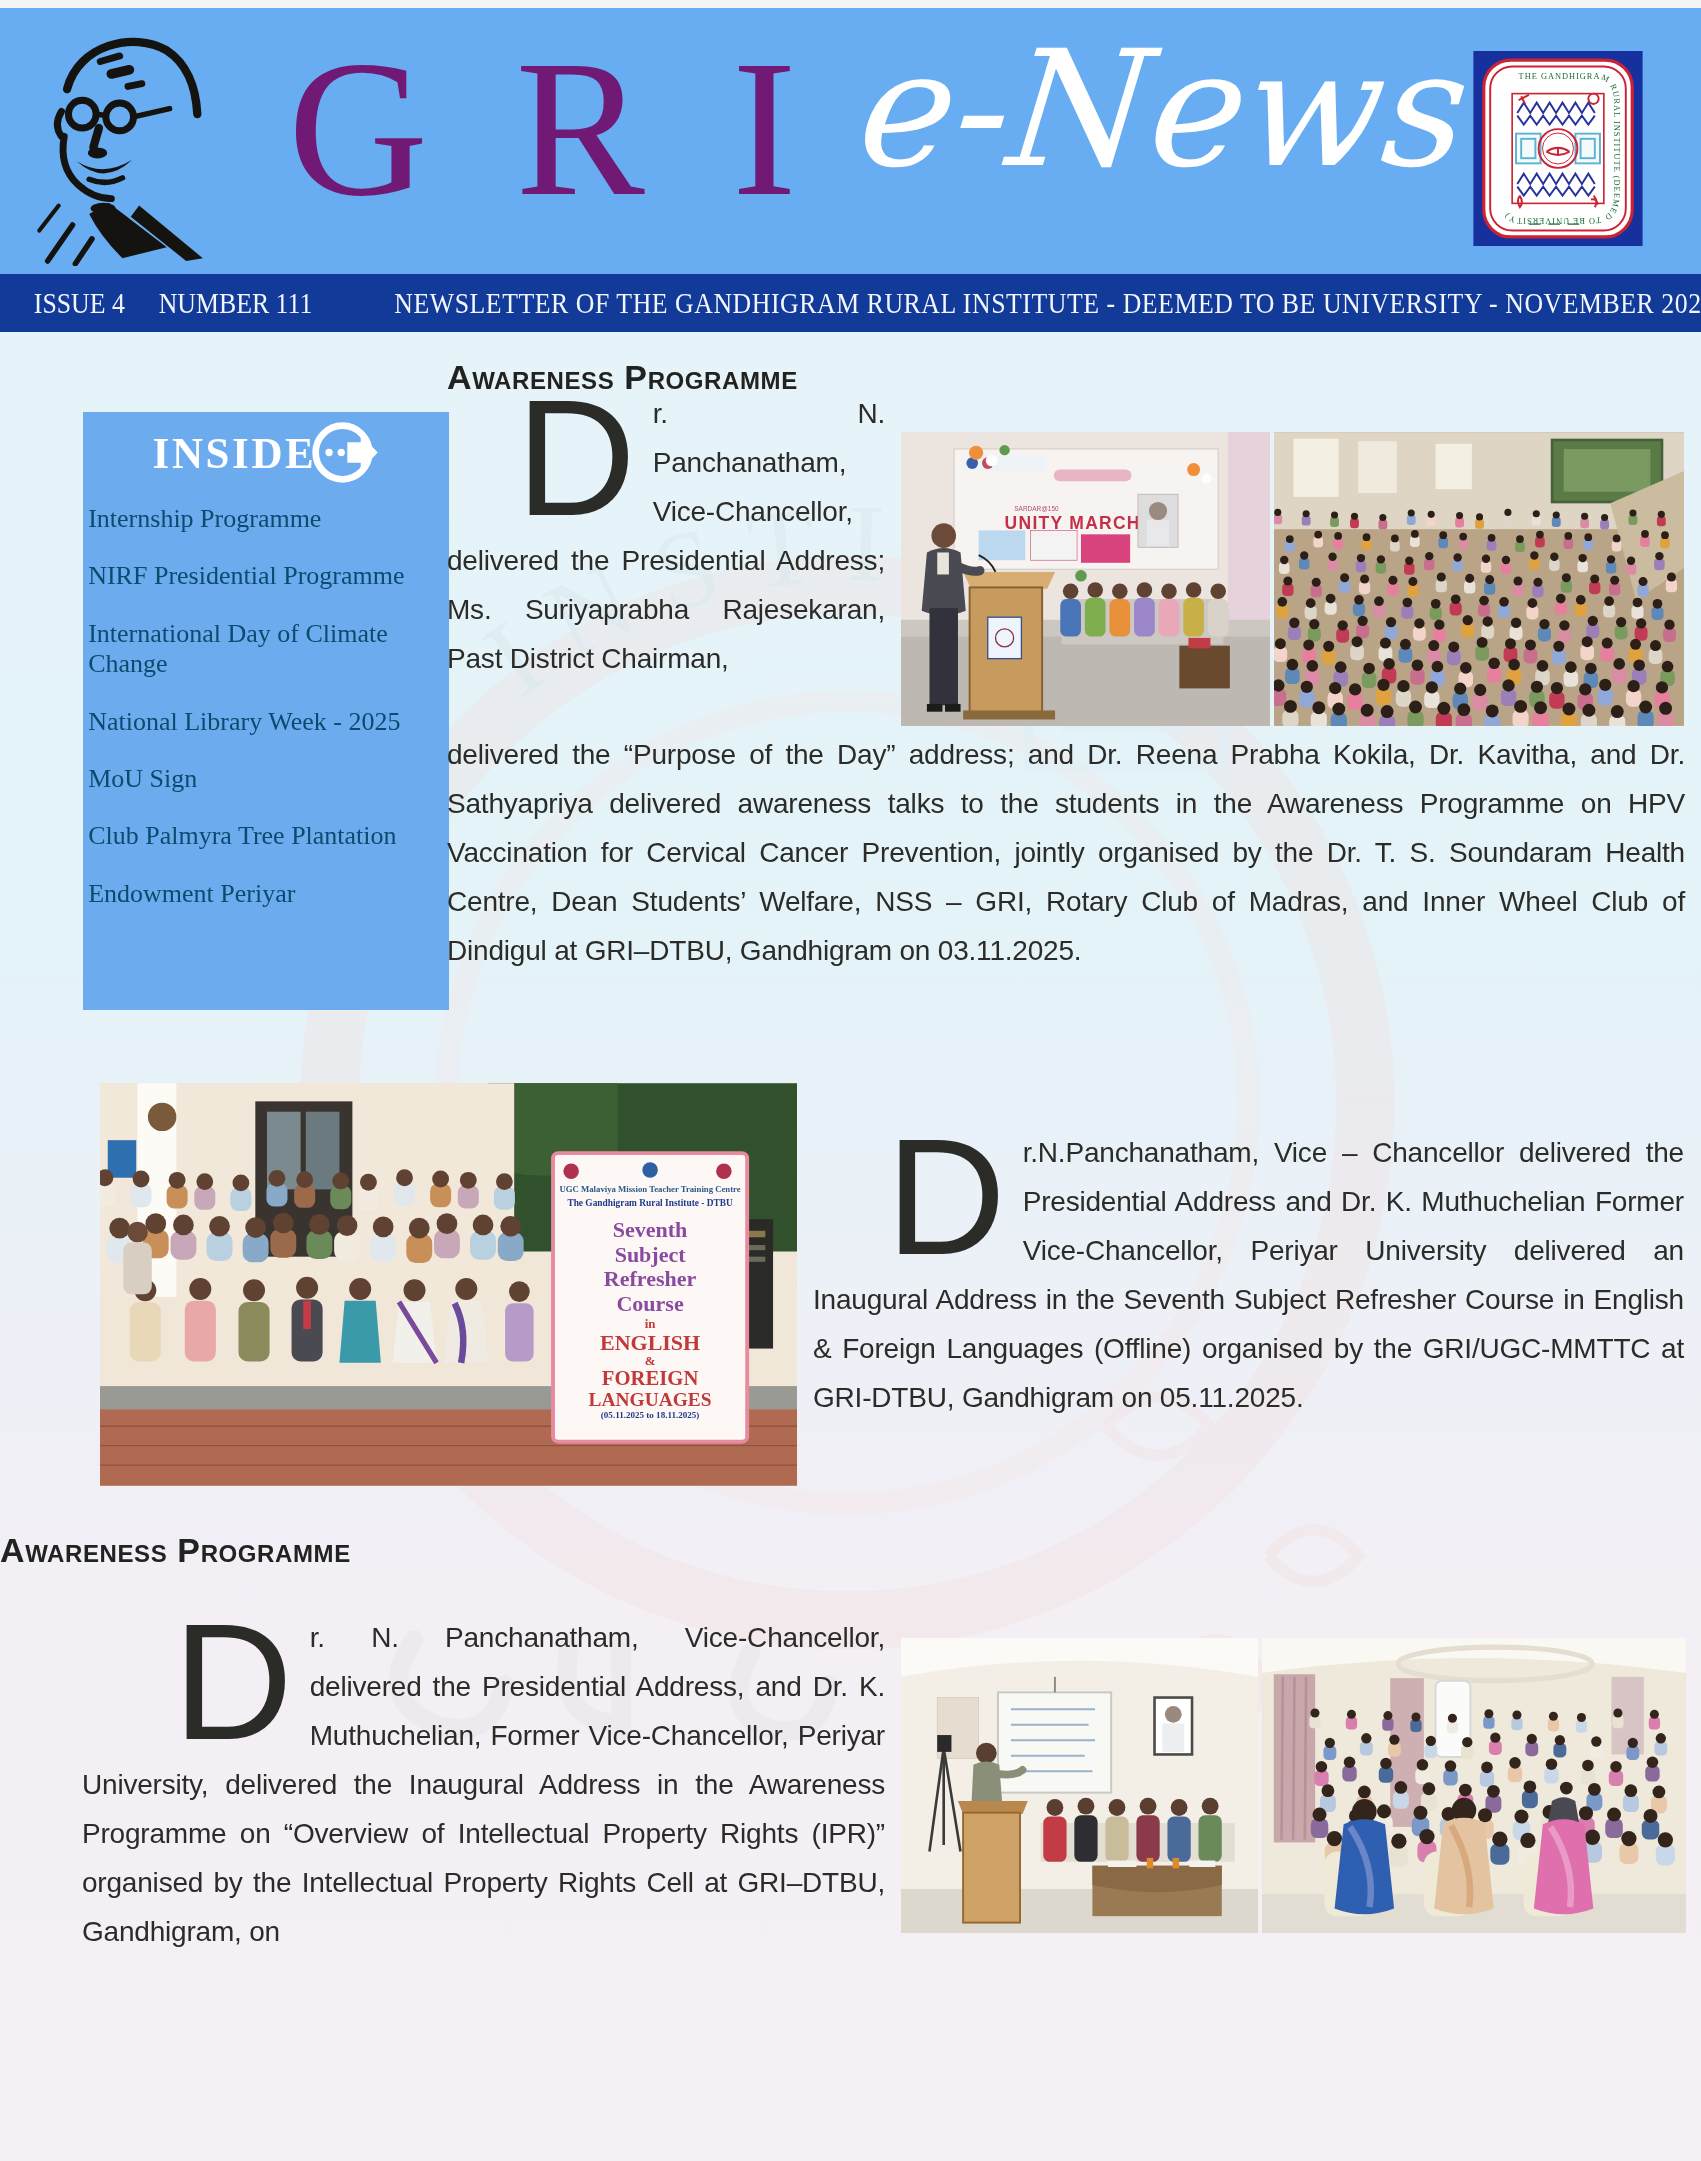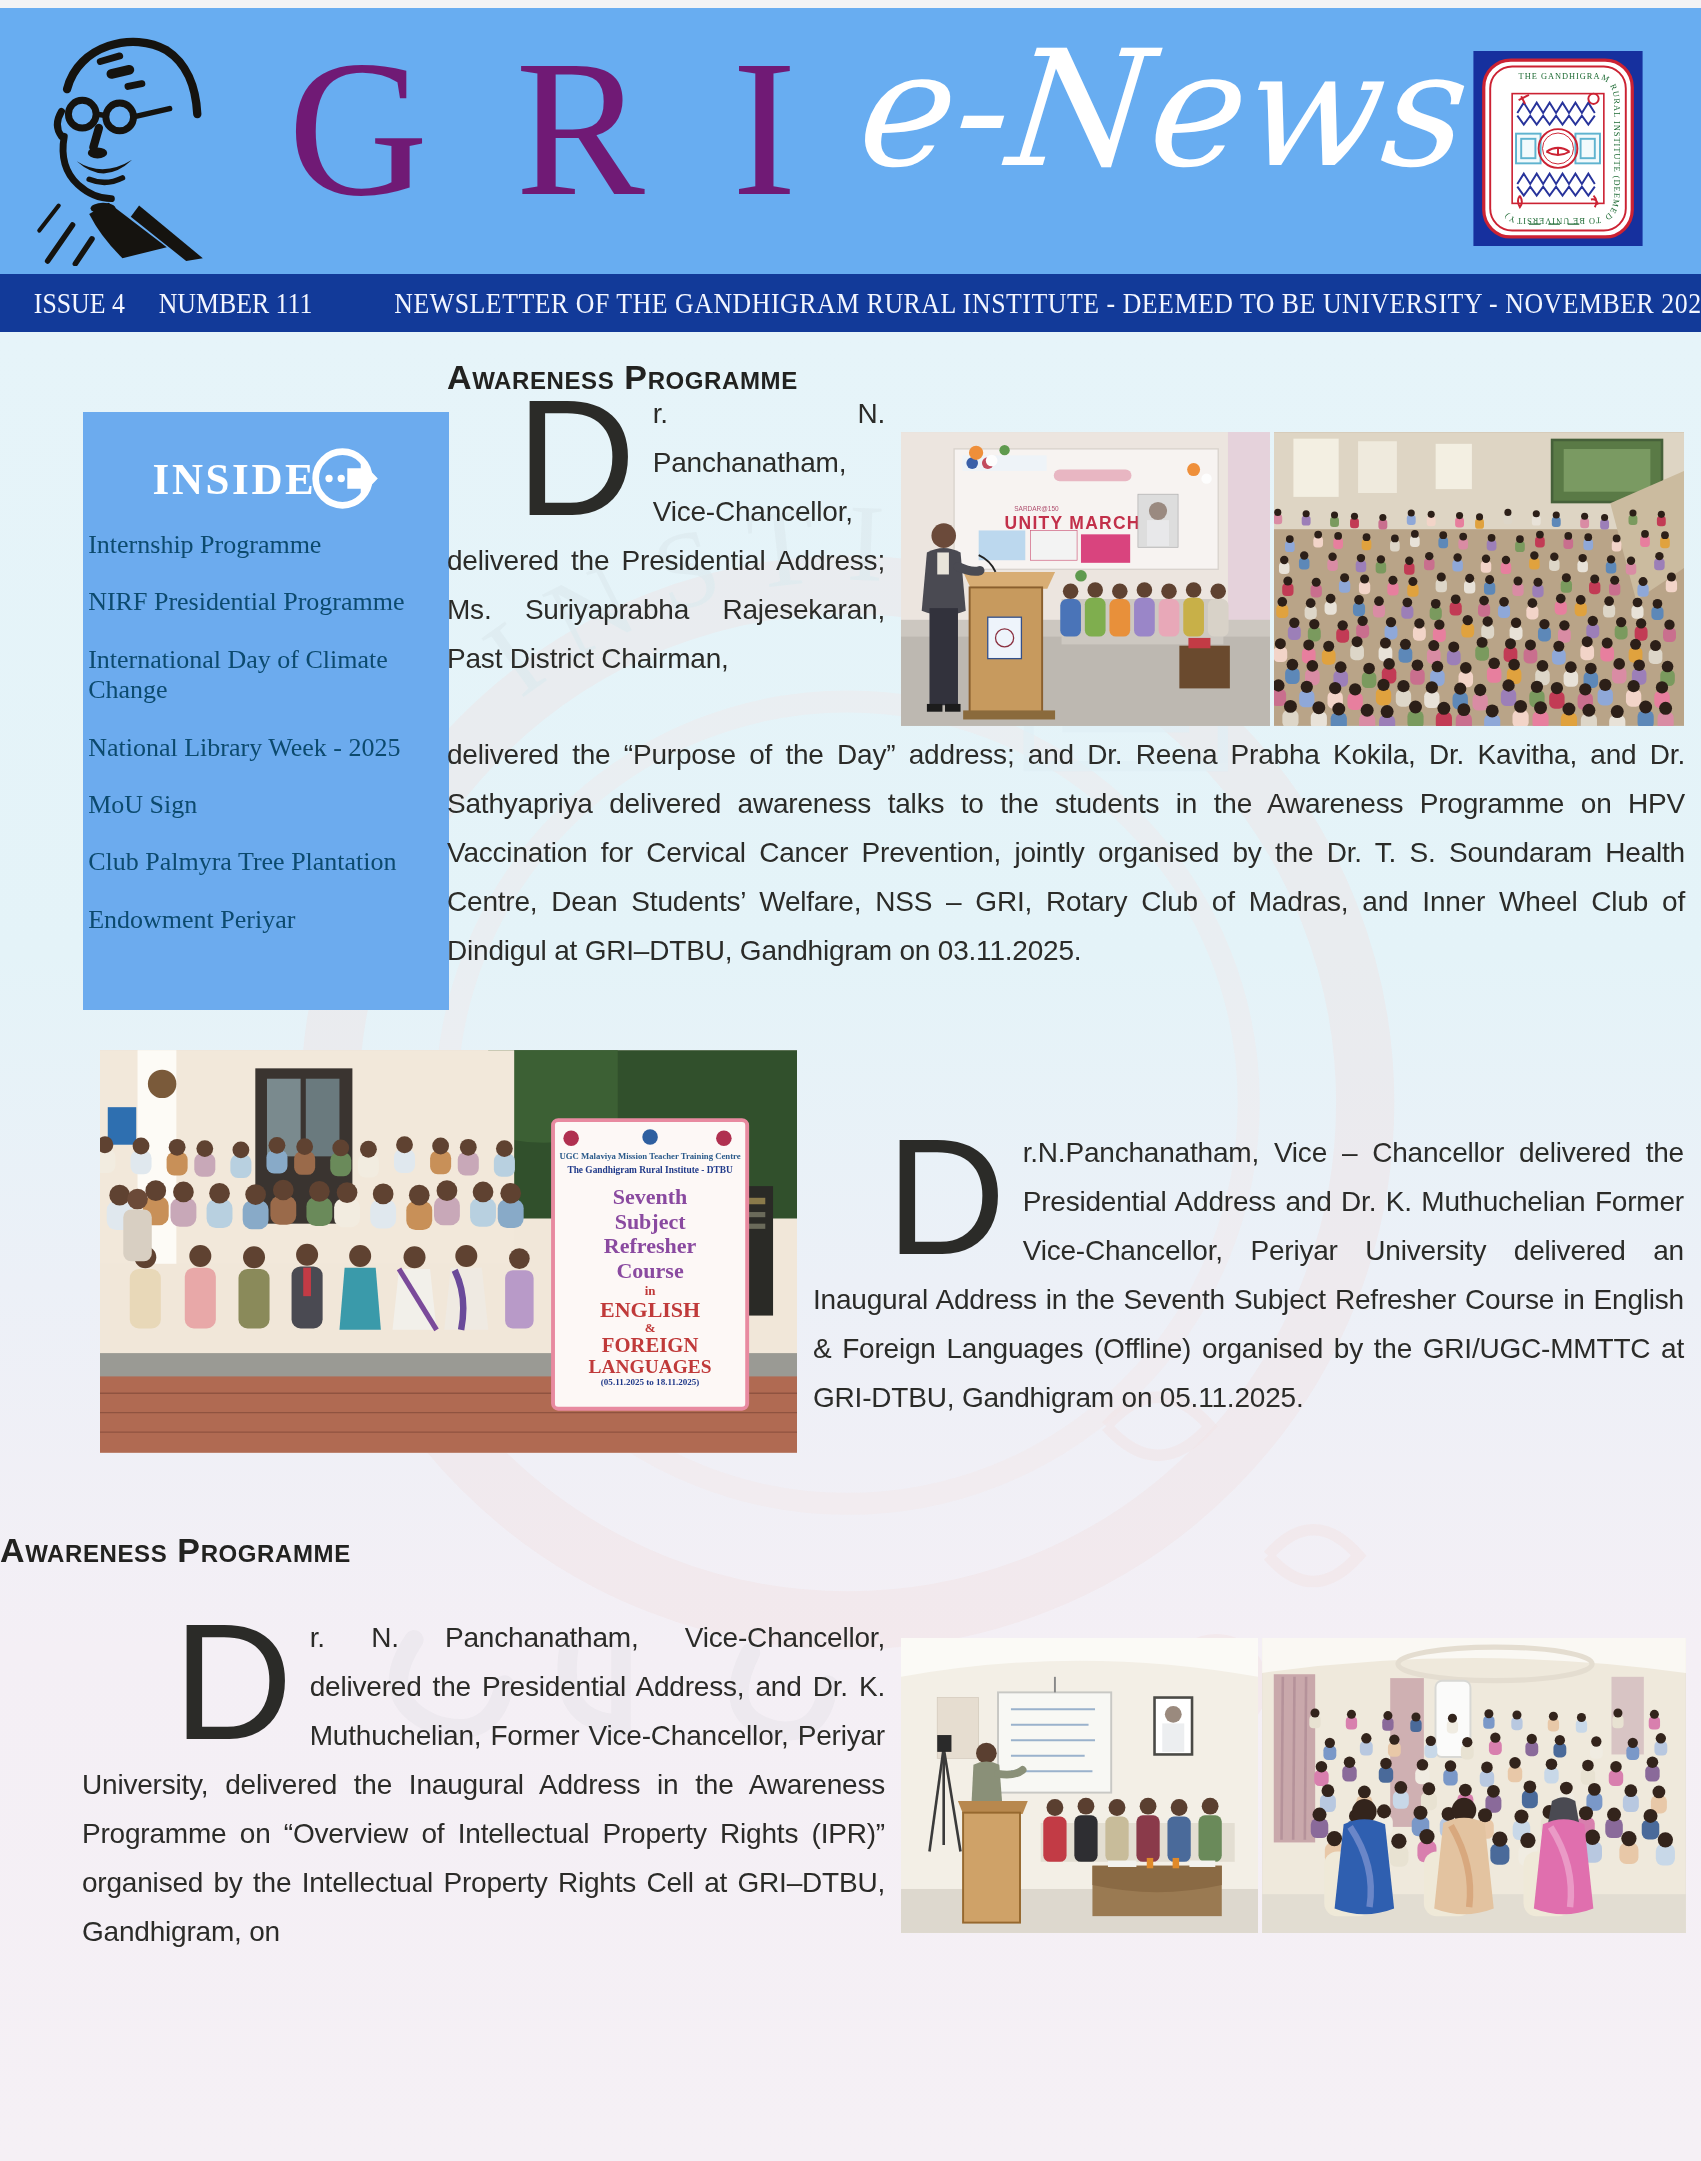--- a/index.html
+++ b/index.html
@@ -21,21 +21,21 @@
                    font-family:"Liberation Serif",serif;font-size:29px;color:#f3f6ff;
                    padding-left:38px;white-space:nowrap;}
   .issue-bar-inner .seg2{margin-left:38px;}
   .issue-bar-inner .seg3{margin-left:92px;letter-spacing:0.6px;}
   
   .content{position:absolute;left:0;top:332px;width:1702px;height:1829px;
            background:linear-gradient(180deg,#e6f4f9 0%,#e4f3f8 34%,#ecf0f7 52%,#f4eff5 72%,#f5f0f5 100%);}
   .watermark{position:absolute;left:168px;top:26px;width:1359px;height:1554px;opacity:.65;pointer-events:none;}
   
   .sidebar{position:absolute;left:83px;top:80px;width:366px;height:598px;background:#6cabee;
-           display:flex;flex-direction:column;align-items:center;padding-top:33px;box-sizing:border-box;}
+           display:flex;flex-direction:column;align-items:center;padding-top:7px;box-sizing:border-box;}
   .inside-row{display:flex;align-items:center;margin-bottom:18px;}
   .inside-word{font-family:"Liberation Serif",serif;font-weight:bold;font-size:43px;color:#ffffff;
                letter-spacing:2.6px;transform:scaleY(1.05);}
   .inside-disc{width:67px;height:67px;margin-left:-3.9px;}
   .sidebar-items{display:flex;flex-direction:column;gap:27px;width:100%;}
   .sidebar-item{font-family:"Liberation Serif",serif;font-size:26px;line-height:1.17;color:#0c4a6e;
                 text-align:left;padding:0 5.2px;}
   
   .section-heading{position:absolute;font-family:"Liberation Sans",sans-serif;font-weight:bold;
                    font-variant:small-caps;font-size:34px;color:#222220;
@@ -51,21 +51,21 @@
   .p0a{left:447px;top:57px;width:438px;}
   .p0b{left:447px;top:398px;width:1238px;}
   .p1{left:813px;top:796px;width:871px;}
   .p1 .dropcap{margin-left:73px;}
   .p2{left:82px;top:1281px;width:803px;}
   .p2 .dropcap{margin-left:91px;}
   
   .photo{position:absolute;overflow:hidden;background:#cccccc;}
   .ph-a{left:901px;top:100px;width:369px;height:294px;}
   .ph-b{left:1274px;top:100px;width:410px;height:294px;}
-  .ph-c{left:100px;top:718px;width:697px;height:403px;}
+  .ph-c{left:100px;top:751px;width:697px;height:403px;}
   .ph-d{left:901px;top:1306px;width:357px;height:295px;}
   .ph-e{left:1262px;top:1306px;width:424px;height:295px;}
   .photo svg{display:block;width:100%;height:100%;}
 </style>
 </head>
 <body>
 
 <div class="page">
 
   <div class="masthead">

